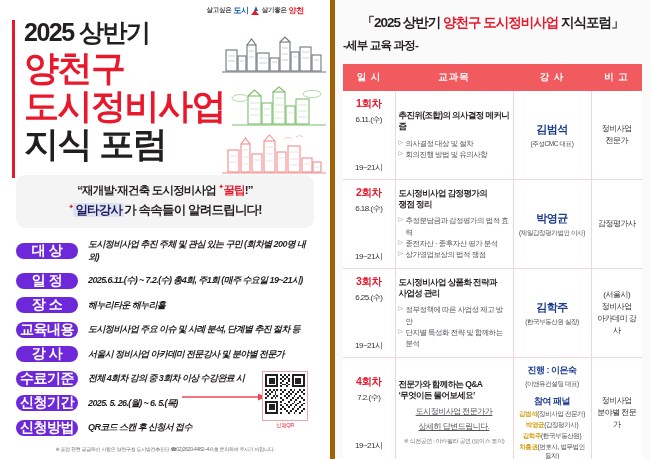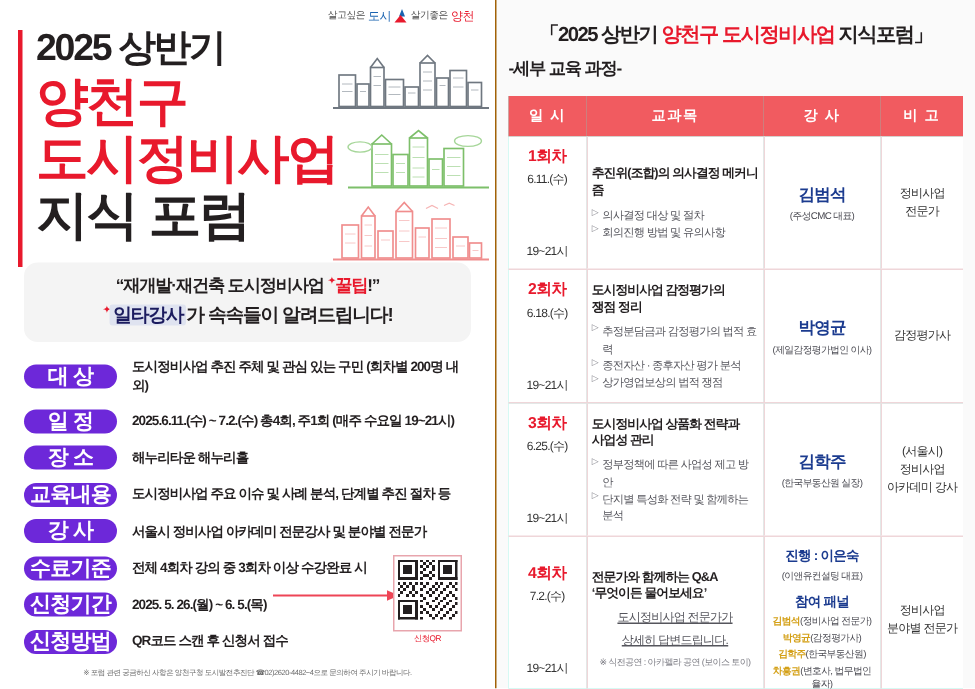--- a/index.html
+++ b/index.html
@@ -11,23 +11,23 @@
     color:#231f20;
   }
   .page{position:relative;width:650px;height:459px;display:flex;}
 
   
   .left{
     position:relative;width:330px;height:459px;box-sizing:border-box;
     padding:6px 10px 0 10px;background:#fff;
   }
   .gov-logo{
-    position:absolute;right:14px;top:5px;
+    position:absolute;right:26px;top:5px;
     display:flex;align-items:center;gap:2px;
-    font-size:6.5px;font-weight:normal;letter-spacing:-.3px;white-space:nowrap;
+    font-size:6.5px;font-weight:bold;letter-spacing:-.3px;white-space:nowrap;
   }
   .gov-logo .gl-dark{color:#4a4a4a;}
   .gov-logo .gl-blue{color:#1a63b0;font-size:8px;}
   .gov-logo .gl-red{color:#e8192c;font-size:8px;}
   .gov-mark{display:inline-block;width:9px;height:10px;position:relative;}
   .gov-mark:before{
     content:"";position:absolute;left:3px;top:0;width:0;height:0;
     border-left:2.2px solid transparent;border-right:2.2px solid transparent;
     border-bottom:5px solid #1a63b0;
   }
@@ -68,37 +68,37 @@
   .star{color:#e8192c;font-size:7px;vertical-align:super;}
 
   
   .rows{margin:10px 4px 0 6px;}
   .row{display:flex;align-items:center;margin-bottom:8.5px;}
   .pill{
     flex:0 0 auto;width:62px;height:16px;border-radius:9px;background:#6d28d9;
     color:#fff;font-size:14px;font-weight:bold;letter-spacing:-.5px;
     display:flex;align-items:center;justify-content:center;
   }
-  .rtext{margin-left:10px;font-size:9px;font-weight:bold;letter-spacing:-.6px;color:#231f20;}
+  .rtext{margin-left:10px;font-size:9px;font-weight:bold;letter-spacing:-.6px;color:#231f20;font-style:italic;}
 
   
   .qr-box{position:absolute;right:22px;bottom:30px;text-align:center;}
   .qr-frame{border:1px solid #e8a5ad;padding:2px;background:#fff;display:inline-block;}
   .qr-label{font-size:5.5px;color:#e8192c;margin-top:1px;letter-spacing:-.3px;}
   .qr-arrow{position:absolute;right:62px;bottom:58px;width:86px;height:8px;}
 
   .footnote{
     position:absolute;left:0;right:0;bottom:7px;text-align:center;
     font-size:5px;color:#6a6a6a;letter-spacing:-.3px;
   }
 
   
   .right{
     position:relative;width:320px;height:459px;box-sizing:border-box;
-    background:#fafafa;border-left:1px solid #a16207;padding:0 8px;
+    background:#fafafa;border-left:5px solid #a16207;padding:0 8px;
   }
   .r-title{
     text-align:center;margin-top:14px;font-size:13.5px;font-weight:bold;
     letter-spacing:-1px;color:#231f20;white-space:nowrap;
   }
   .r-title .red{color:#e8192c;}
   .r-sub{
     text-align:left;margin-top:6px;font-size:11.5px;font-weight:bold;
     letter-spacing:-.8px;color:#231f20;
   }

